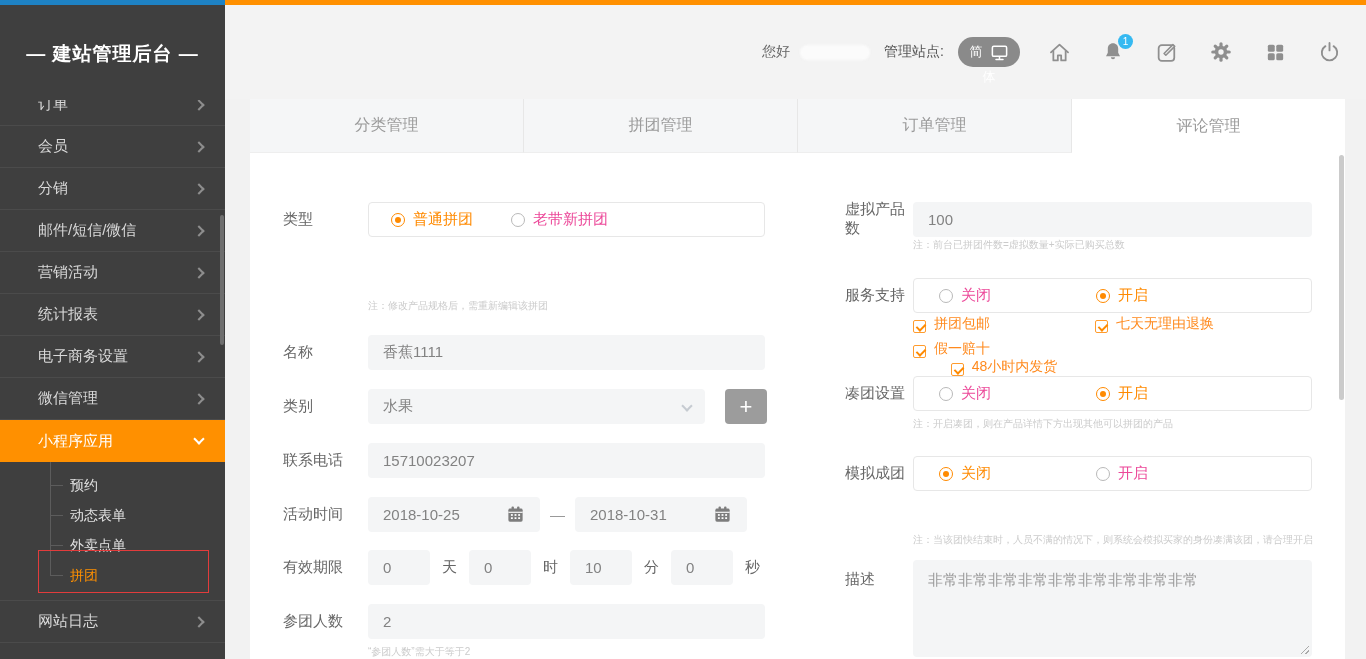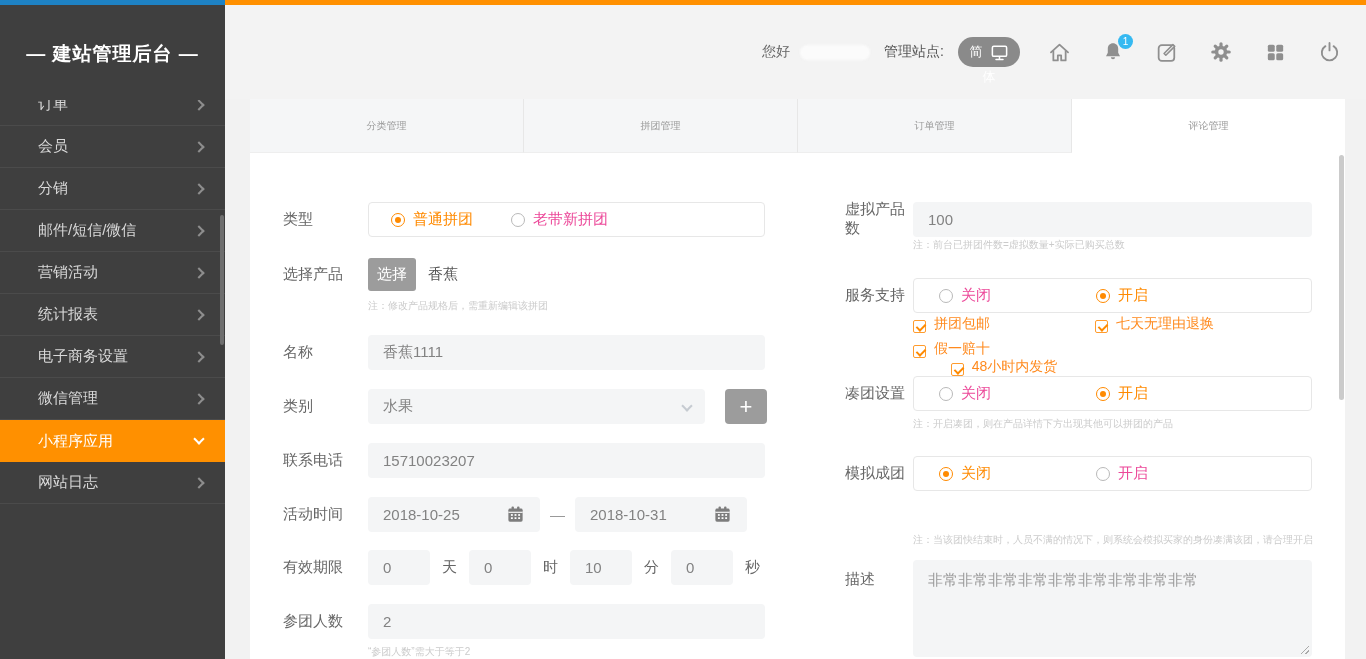--- a/index.html
+++ b/index.html
@@ -40,21 +40,21 @@
   .lang-pill .zh { color:#fff; font-size:13px; }
   .lang-sub { position:absolute; left:0; right:0; top:31px; text-align:center; color:#fff; font-size:13px; }
   .hicons { display:flex; align-items:center; gap:28px; margin-left:26px; }
   .hicon { position:relative; width:26px; height:26px; display:flex; align-items:center; justify-content:center; cursor:pointer; }
   .badge { position:absolute; top:-5px; right:-7px; min-width:15px; height:15px; border-radius:8px; background:#35b9f1;
            color:#fff; font-size:10px; line-height:15px; text-align:center; padding:0 3px; }
 
   
   .panel { position:absolute; left:250px; top:99px; width:1095px; height:560px; background:#fff; }
   .tabs { display:flex; height:54px; }
-  .tab { flex:1; display:flex; align-items:center; justify-content:center; font-size:10px; color:#9a9a9a;
+  .tab { flex:1; display:flex; align-items:center; justify-content:center; font-size:16px; color:#9a9a9a;
          background:#f5f6f7; border-right:1px solid #e7e7e7; border-bottom:1px solid #eee; cursor:pointer; }
   .tab.active { background:#fff; border-right:none; border-bottom:none; }
   .panel-scroll { position:absolute; right:1px; top:56px; width:5px; height:245px; background:#cbcbcb; border-radius:3px; }
 
   .row { position:absolute; display:flex; align-items:center; }
   .row.l { left:33px; }
   .row.r { left:595px; }
   .lab { color:#666; font-size:15px; flex-shrink:0; }
   .row.l .lab { width:85px; }
   .row.r .lab { width:68px; }
@@ -137,20 +137,35 @@
         <span class="chev"></span>
       </div>
       <div class="m-item">
         <span>微信管理</span>
         <span class="chev"></span>
       </div>
       <div class="m-item active">
         <span>小程序应用</span>
         <span class="chev"></span>
       </div>
+      <div class="submenu">
+        <div class="s-item">
+          <span>预约</span>
+        </div>
+        <div class="s-item">
+          <span>动态表单</span>
+        </div>
+        <div class="s-item">
+          <span>外卖点单</span>
+        </div>
+        <div class="s-item active">
+          <span>拼团</span>
+        </div>
+        <div class="red-box"></div>
+      </div>
       <div class="m-item">
         <span>网站日志</span>
         <span class="chev"></span>
       </div>
     </div>
   </div>
   <div class="side-scroll"></div>
 </div>
 
 <div class="header">
@@ -235,25 +250,20 @@
         <span class="radio on"></span>
         <span class="rtext on">普通拼团</span>
       </div>
       <div class="rgroup" style="margin-left:38px;">
         <span class="radio"></span>
         <span class="rtext">老带新拼团</span>
       </div>
     </div>
   </div>
 
-  <div class="row l" style="top:159px;">
-    <span class="lab">选择产品</span>
-    <button class="btn-grey">选择</button>
-    <span style="margin-left:12px; color:#555; font-size:15px;">香蕉</span>
-  </div>
   <div class="note" style="left:118px; top:200px;">注：修改产品规格后，需重新编辑该拼团</div>
 
   <div class="row l" style="top:236px;">
     <span class="lab">名称</span>
     <div class="inp w397">香蕉1111</div>
   </div>
 
   <div class="row l" style="top:290px;">
     <span class="lab">类别</span>
     <div class="inp sel">

